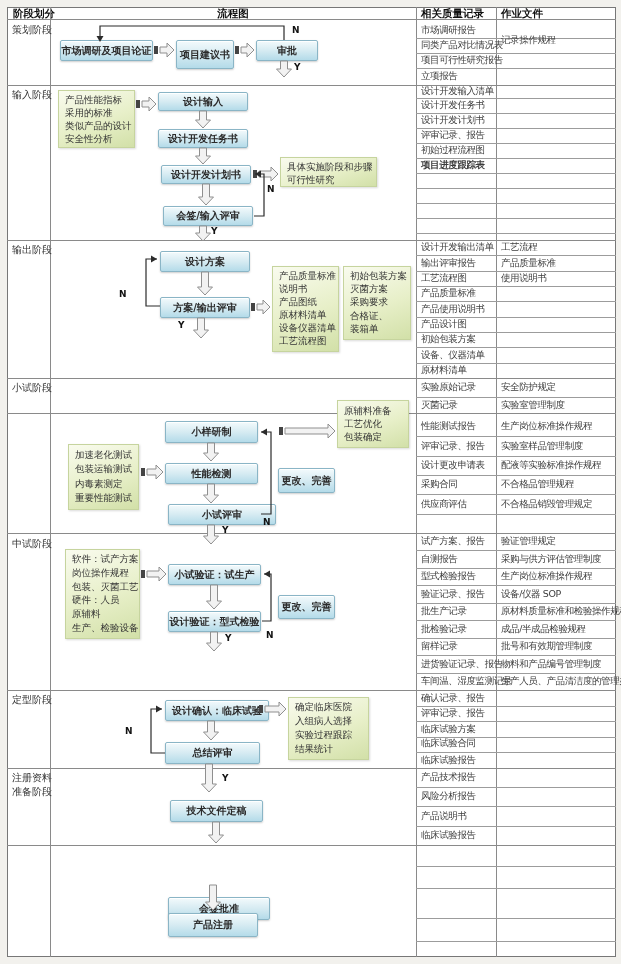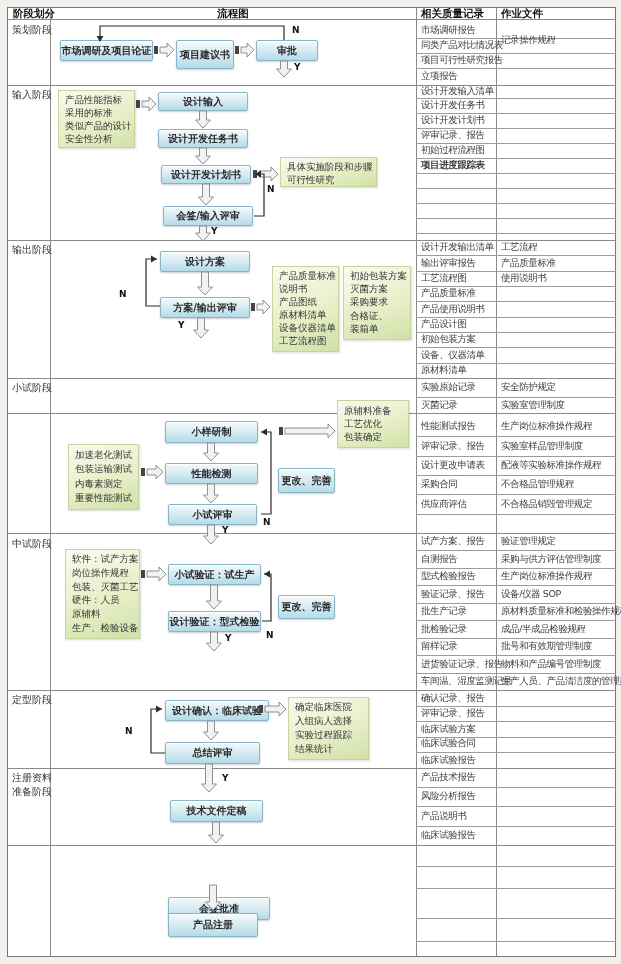--- a/index.html
+++ b/index.html
@@ -193,21 +193,21 @@
       <div class="bluebox" style="left: 176px; top: 40px; width: 58px; height: 29px;">项目建议书</div>
       <div class="bluebox" style="left: 256px; top: 40px; width: 62px; height: 21px;">审批</div>
       <div class="bluebox" style="left: 158px; top: 92px; width: 90px; height: 19px;">设计输入</div>
       <div class="bluebox" style="left: 158px; top: 129px; width: 90px; height: 19px;">设计开发任务书</div>
       <div class="bluebox" style="left: 161px; top: 165px; width: 90px; height: 19px;">设计开发计划书</div>
       <div class="bluebox" style="left: 163px; top: 206px; width: 90px; height: 20px;">会签/输入评审</div>
       <div class="bluebox" style="left: 160px; top: 251px; width: 90px; height: 21px;">设计方案</div>
       <div class="bluebox" style="left: 160px; top: 297px; width: 90px; height: 21px;">方案/输出评审</div>
       <div class="bluebox" style="left: 165px; top: 421px; width: 93px; height: 22px;">小样研制</div>
       <div class="bluebox" style="left: 165px; top: 463px; width: 93px; height: 21px;">性能检测</div>
-      <div class="bluebox" style="left: 168px; top: 504px; width: 89px; height: 21px;">小试评审</div>
+      <div class="bluebox" style="left: 168px; top: 504px; width: 108px; height: 21px;">小试评审</div>
       <div class="bluebox" style="left: 278px; top: 468px; width: 57px; height: 25px;">更改、完善</div>
       <div class="bluebox" style="left: 168px; top: 564px; width: 93px; height: 21px;">小试验证：试生产</div>
       <div class="bluebox" style="left: 168px; top: 611px; width: 93px; height: 21px;">设计验证：型式检验</div>
       <div class="bluebox" style="left: 278px; top: 595px; width: 57px; height: 24px;">更改、完善</div>
       <div class="bluebox" style="left: 165px; top: 700px; width: 104px; height: 21px;">设计确认：临床试验</div>
       <div class="bluebox" style="left: 165px; top: 742px; width: 95px; height: 22px;">总结评审</div>
       <div class="bluebox" style="left: 170px; top: 800px; width: 93px; height: 22px;">技术文件定稿</div>
       <div class="bluebox" style="left: 168px; top: 897px; width: 102px; height: 23px;">会签批准</div>
       <div class="bluebox" style="left: 168px; top: 913px; width: 90px; height: 24px;">产品注册</div>
       <div class="greenbox" style="left: 58px; top: 90px; width: 77px; height: 58px;">

